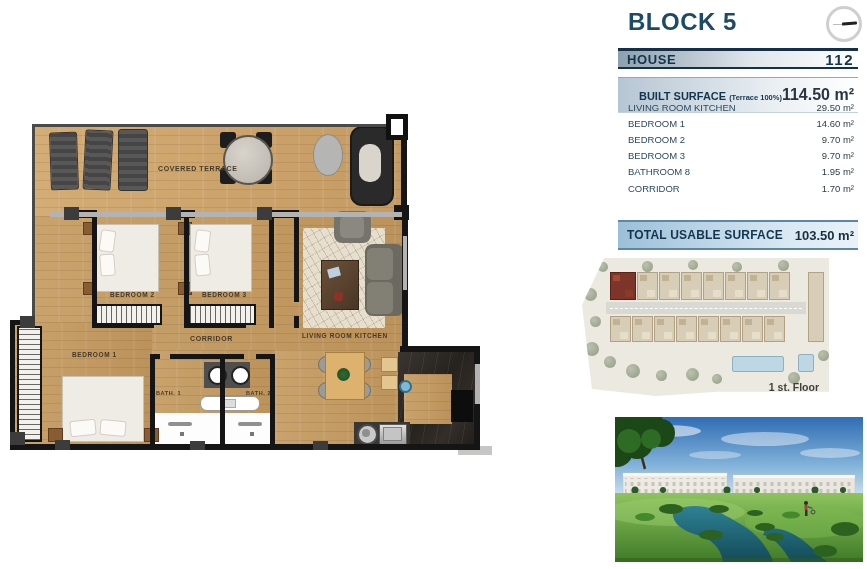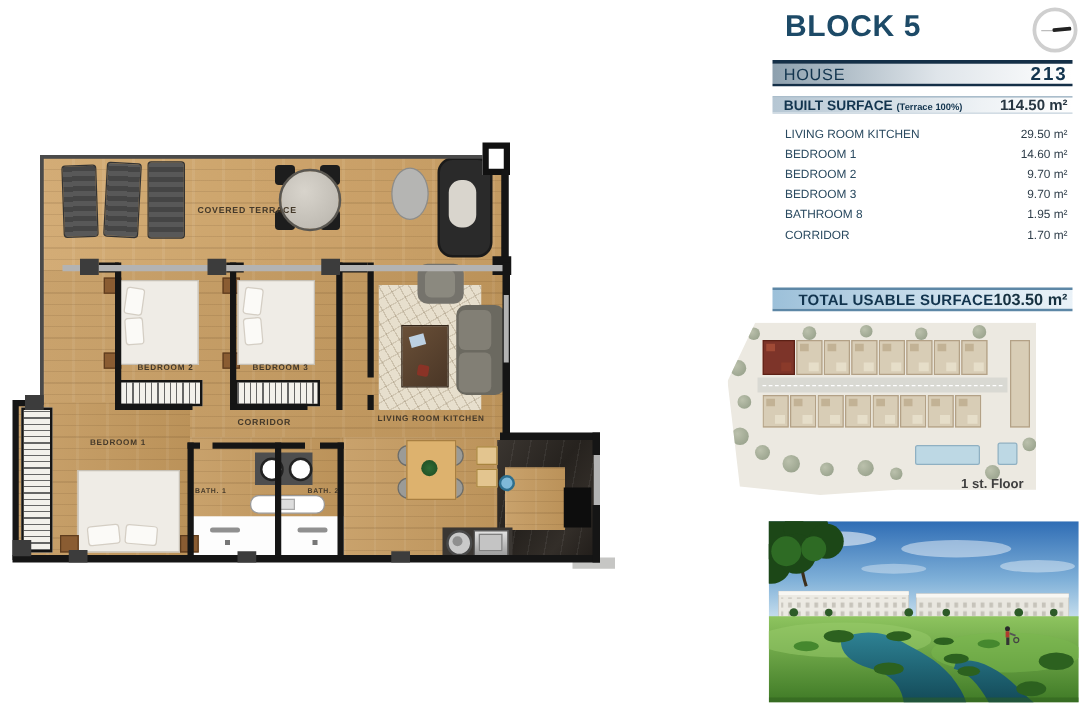--- a/index.html
+++ b/index.html
@@ -40,34 +40,34 @@
        color:#1d4a67;letter-spacing:.5px;}
   .compass{position:absolute;left:826px;top:6px;width:30px;height:30px;border-radius:50%;
        border:3px solid #cfcfcf;background:#fff;}
   .compass .needle{position:absolute;left:13px;top:13px;width:15px;height:3px;background:#222;
        transform:rotate(-5deg);border-radius:1px;}
   .compass .tail{position:absolute;left:4px;top:14.5px;width:10px;height:1.5px;background:#bdbdbd;}
   .bar{position:absolute;left:618px;width:240px;display:flex;align-items:center;
        justify-content:space-between;box-sizing:border-box;padding:0 4px 0 9px;}
   .bar-house{top:48px;height:21px;border-top:3px solid #142f47;border-bottom:2px solid #142f47;
        background:linear-gradient(to right,#8da0ae 0%,#dfe5ea 55%,#ffffff 100%);}
-  .bar-house .l{font-size:13px;font-weight:normal;color:#12344e;letter-spacing:.6px;text-align:right;}
+  .bar-house .l{font-size:13px;font-weight:bold;color:#12344e;letter-spacing:.6px;text-align:right;}
   .bar-house .v{font-size:15px;font-weight:bold;color:#12344e;letter-spacing:1.5px;}
-  .bar-built{top:77px;height:14px;border-top:1px solid #8fa8ba;border-bottom:1px solid #c4d1db;
-       background:linear-gradient(to right,#b5c6d3 0%,#eef2f5 70%,#ffffff 100%);}
+  .bar-built{top:77px;height:36px;border-top:1px solid #8fa8ba;border-bottom:1px solid #c4d1db;
+       background:linear-gradient(to right,#b5c6d3 0%,#eef2f5 70%,#ffffff 100%);justify-content:flex-end;}
   .bar-built .l{font-size:11px;font-weight:bold;color:#12344e;}
   .bar-built .n{font-size:7.5px;font-weight:bold;color:#12344e;margin-left:3px;}
-  .bar-built .v{font-size:12px;color:#273642;font-weight:bold;}
+  .bar-built .v{font-size:16px;color:#273642;font-weight:bold;}
   .rows{position:absolute;left:620px;top:99px;width:237px;}
   .rrow{display:flex;justify-content:space-between;height:16.2px;align-items:center;
        padding:0 3px 0 8px;}
   .rrow .l{font-size:9.5px;color:#2a4a60;}
   .rrow .v{font-size:9.5px;color:#2e3d49;}
-  .bar-total{top:230px;height:19px;border-top:2px solid #5d87a6;border-bottom:2px solid #5d87a6;
-       background:linear-gradient(to right,#9cc0d9 0%,#d9e8f2 70%,#eaf2f8 100%);justify-content:flex-end;}
+  .bar-total{top:220px;height:30px;border-top:2px solid #5d87a6;border-bottom:2px solid #5d87a6;
+       background:linear-gradient(to right,#9cc0d9 0%,#d9e8f2 70%,#eaf2f8 100%);}
   .bar-total .l{font-size:12px;font-weight:bold;color:#12344e;letter-spacing:.2px;}
   .bar-total .v{font-size:13px;font-weight:bold;color:#16303f;}
   
   #siteplan{position:absolute;left:582px;top:258px;width:247px;height:138px;background:#ece9e1;
        clip-path:polygon(9% 0%,100% 0%,100% 97%,55% 97%,30% 100%,4% 95%,0% 34%);}
   .urow{position:absolute;display:flex;gap:1px;z-index:3;}
   .unit{width:21px;height:100%;background:#d8cdb6;box-shadow:inset 0 0 0 1px #b3a186;position:relative;}
   .unit::before{content:"";position:absolute;left:3px;top:3px;width:7px;height:6px;background:#c2b295;}
   .unit::after{content:"";position:absolute;right:3px;bottom:3px;width:8px;height:7px;background:#e6dec9;}
   .unit.hl{width:26px;background:#7d3429;box-shadow:inset 0 0 0 1px #5c2015;}
@@ -226,21 +226,21 @@
 </div>
 
 <div class="panel-title">BLOCK 5</div>
 <div class="compass">
   <div class="tail"></div>
   <div class="needle"></div>
 </div>
 
 <div class="bar bar-house">
   <span class="l">HOUSE</span>
-  <span class="v">213</span>
+  <span class="v">112</span>
 </div>
 
 <div class="bar bar-built">
   <span>
     <span class="l">BUILT SURFACE</span><span class="n">(Terrace 100%)</span>
   </span>
   <span class="v">114.50 m²</span>
 </div>
 
 <div class="rows">

